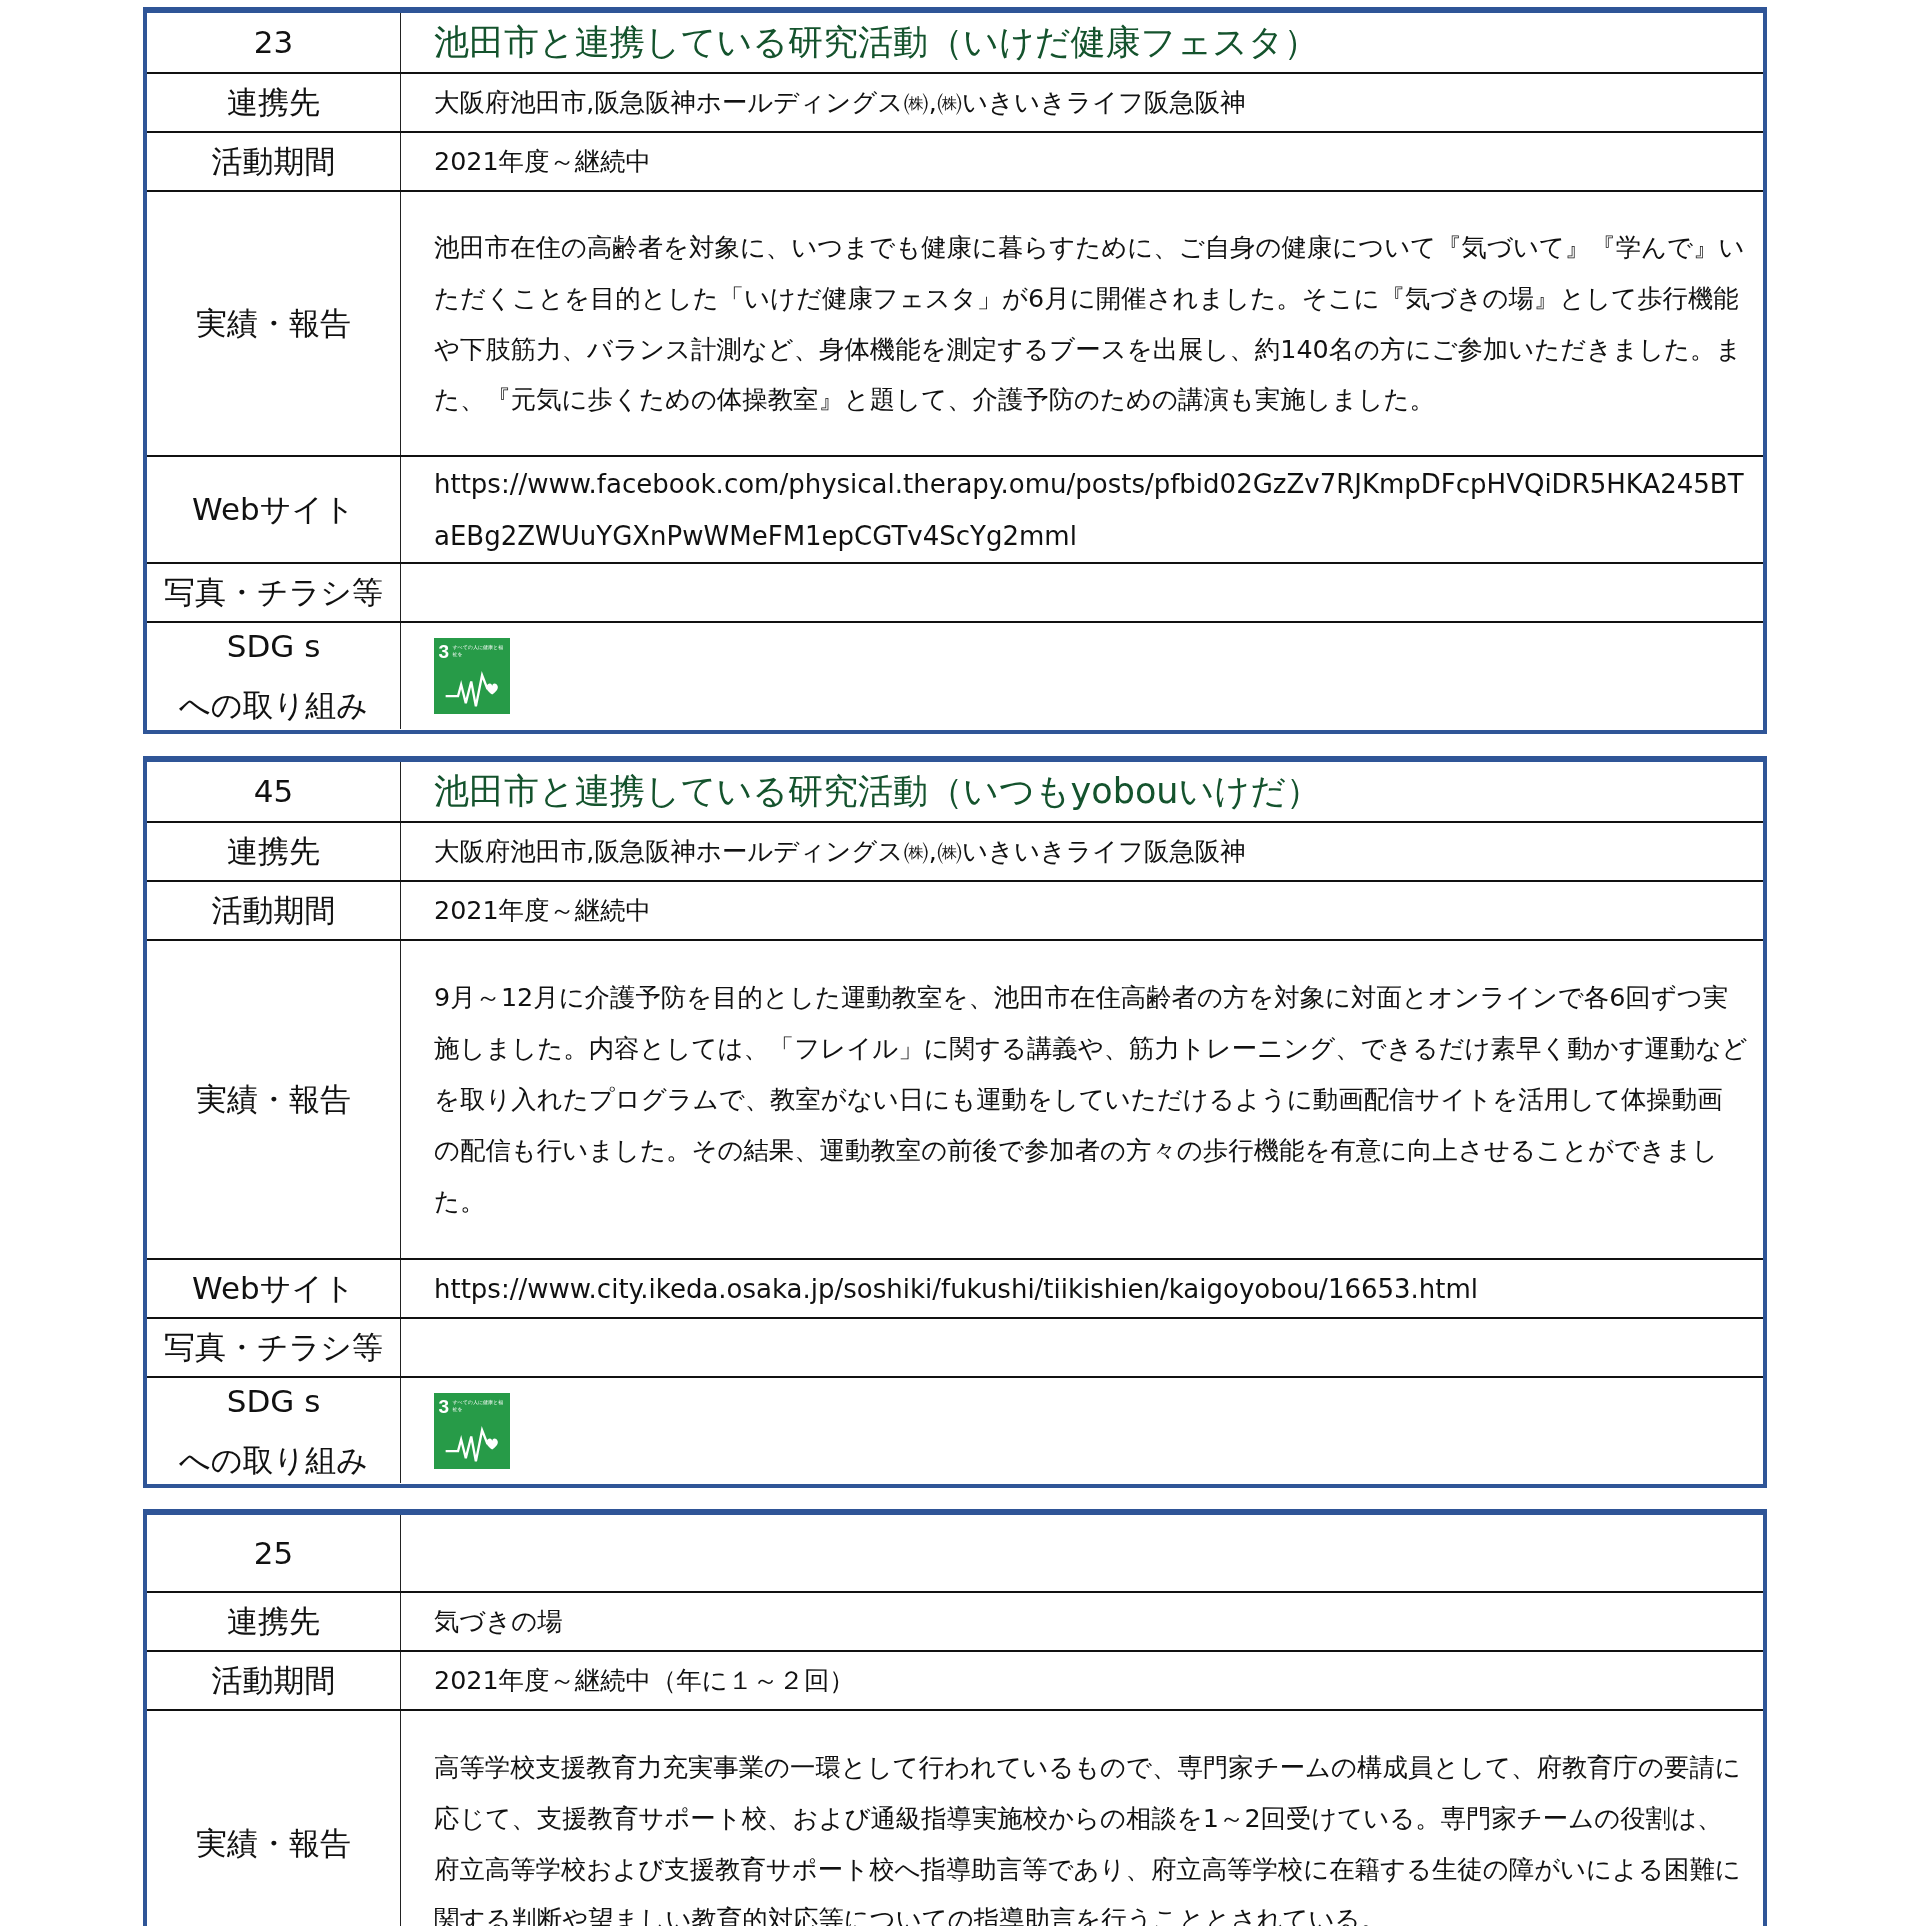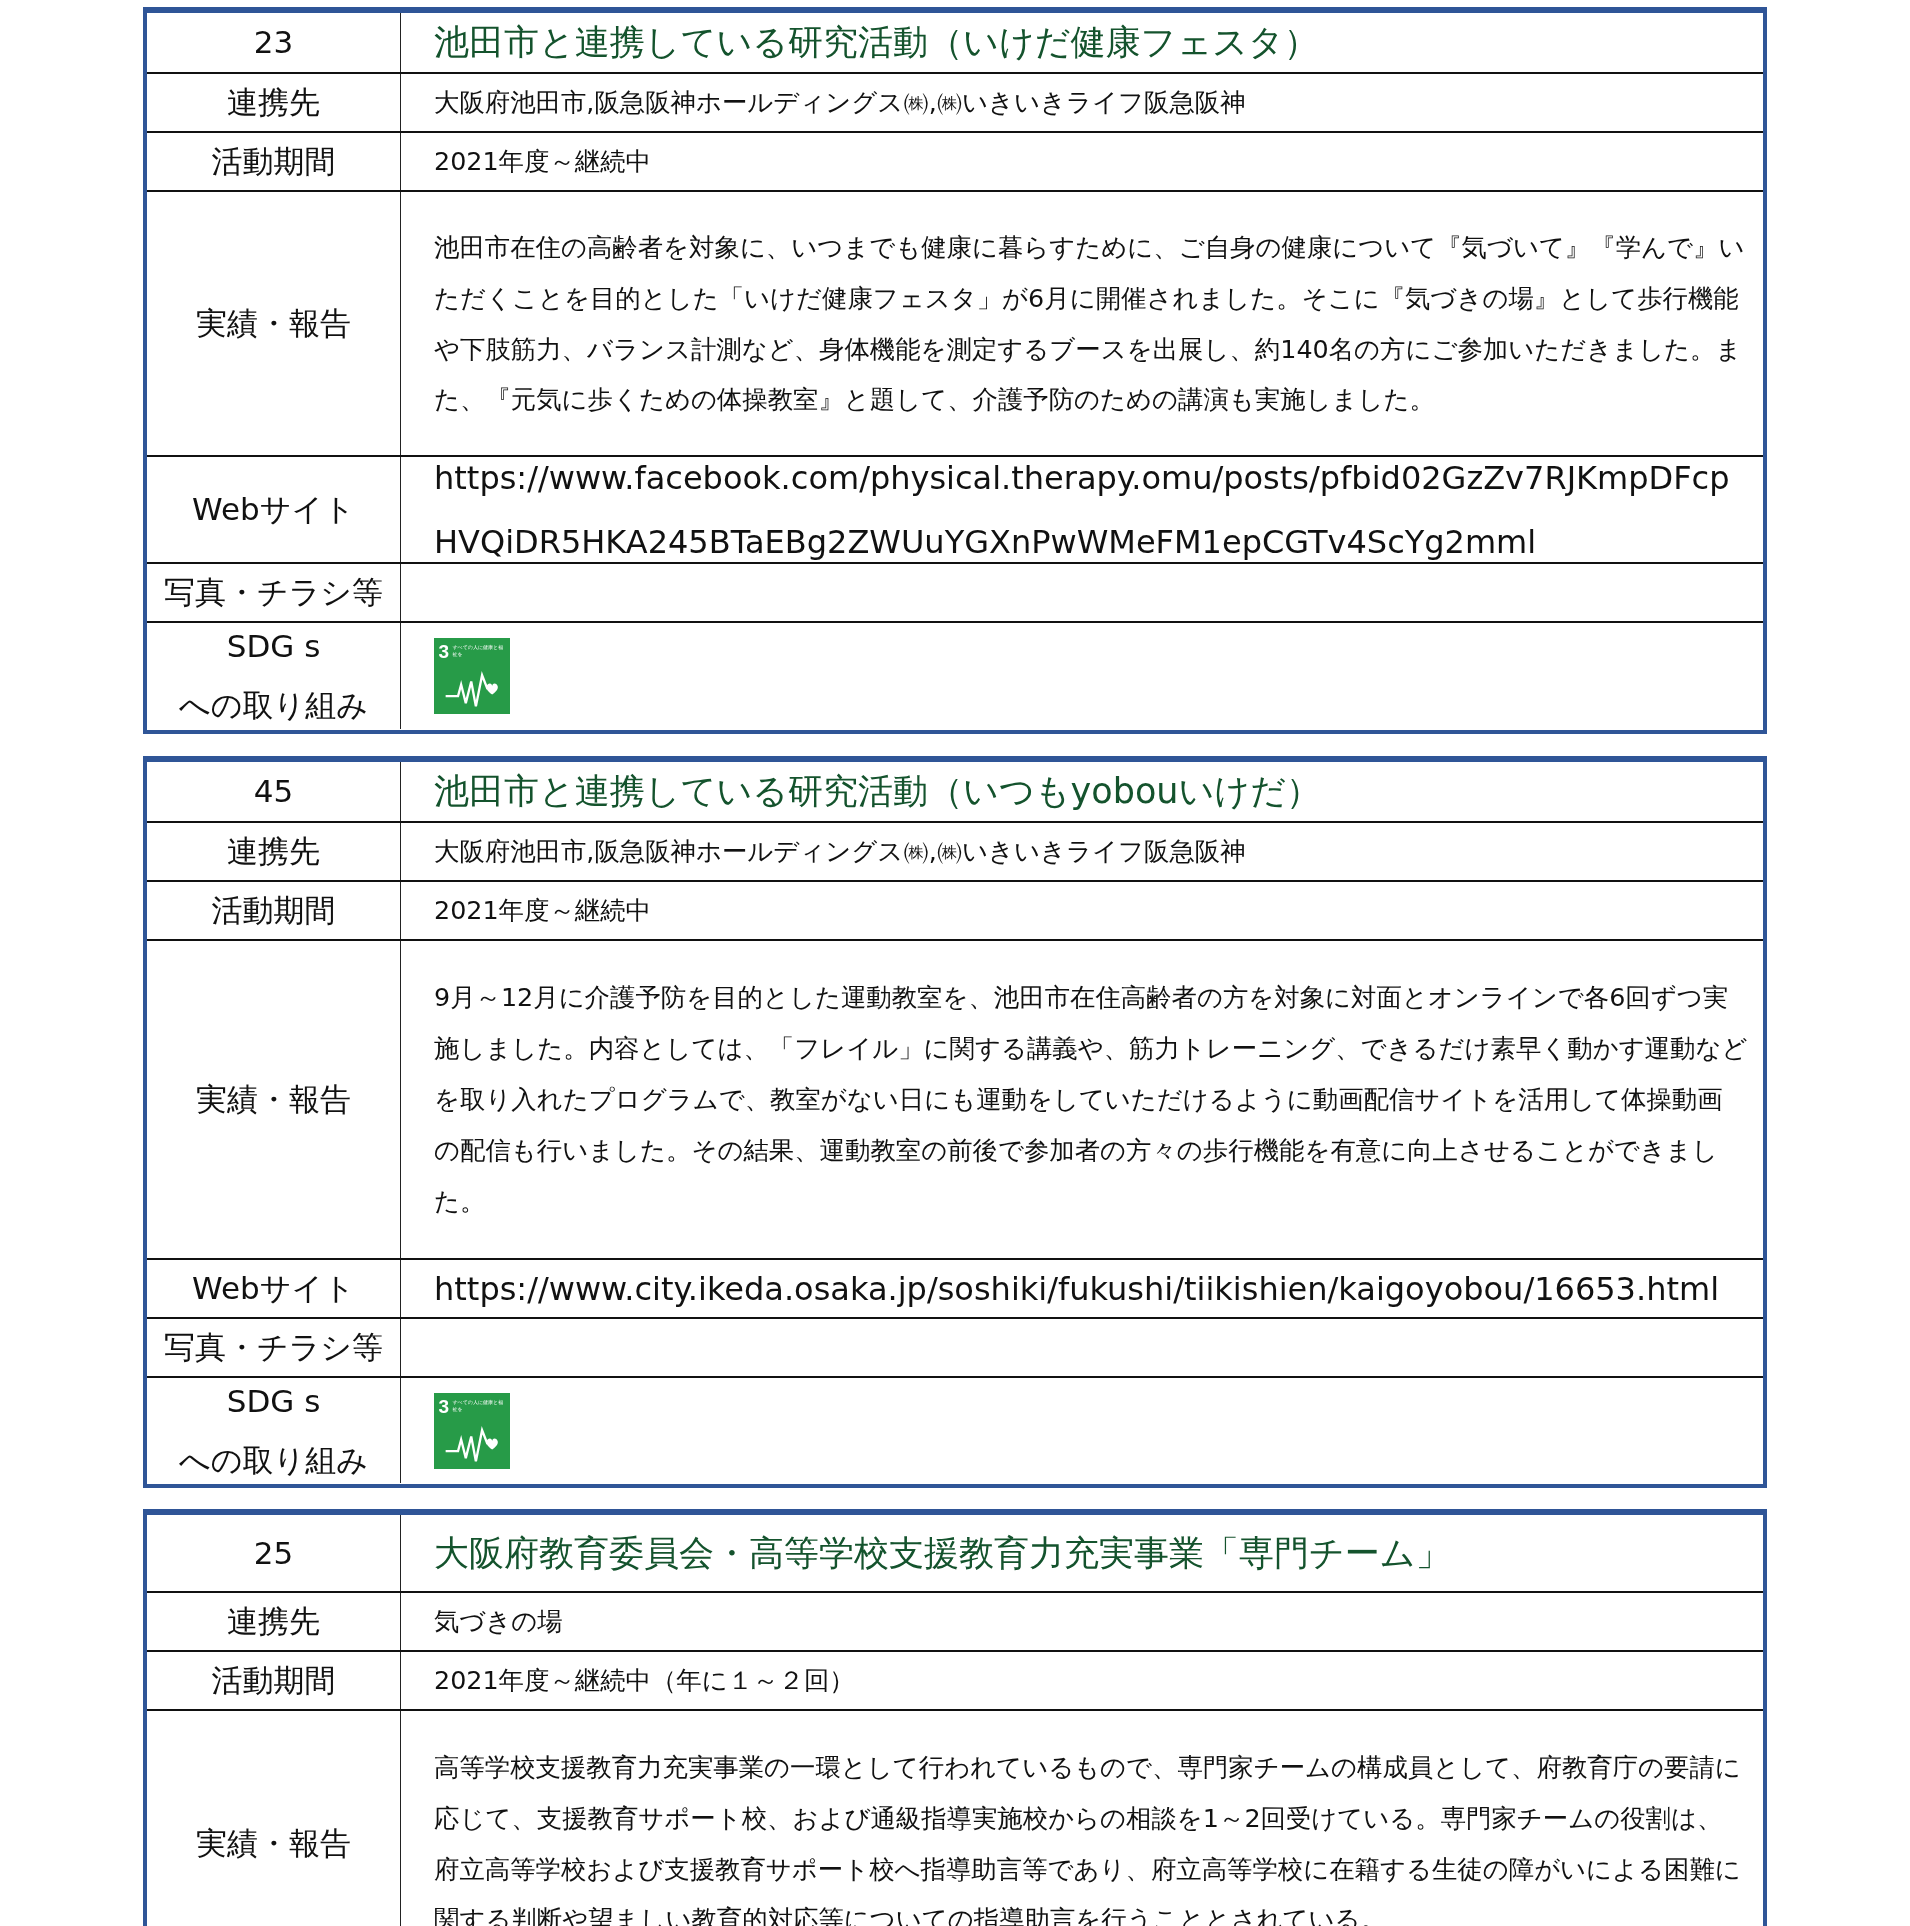--- a/index.html
+++ b/index.html
@@ -4,21 +4,21 @@
 <style>
   html, body { margin:0; padding:0; background:#ffffff; }
   body { width:1911px; height:2220px; position:relative; font-family:"DejaVu Sans","Liberation Sans",sans-serif; color:#111; }
   .block { position:absolute; left:143px; width:1624px; box-sizing:border-box; border:4.6px solid #2f5597; border-top-width:6.2px; background:#fff; }
   .row { display:flex; box-sizing:border-box; border-top:2.3px solid #111; }
   .row:first-child { border-top:none; }
   .label { width:254px; flex:0 0 254px; border-right:1.2px solid #222; display:flex; flex-direction:column; align-items:center; justify-content:center; text-align:center; font-size:31px; line-height:1.9; box-sizing:border-box; }
   .value { flex:1; display:flex; align-items:center; padding:0 15.4px 0 33px; font-size:25.4px; box-sizing:border-box; }
   .value.multiline { align-items:center; line-height:2.0; }
   .title { color:#14532d; font-weight:normal; font-size:35px; }
-  .url { font-size:32px; word-break:break-all; line-height:2.0; }
+  .url { font-size:26px; word-break:break-all; line-height:2.0; }
   .sdg-wrap { display:flex; gap:89px; align-items:center; }
   .sdg { width:76px; height:76px; position:relative; box-sizing:border-box; }
   .sdg.green { background:#279b48; }
   .sdg .num { position:absolute; left:4.6px; top:3.1px; color:#fff; font-weight:bold; font-size:19px; font-family:"Liberation Sans",sans-serif; }
   .sdg .cap { position:absolute; left:18.5px; top:6.2px; color:#fff; font-size:5px; line-height:1.4; width:54px; }
   .sdg svg { position:absolute; left:0; top:0; }
 </style>
 </head>
 <body>
 
@@ -108,21 +108,20 @@
             </svg>
         </div>
       </div>
     </div>
   </div>
 </div>
 
 <div class="block" style="top:1509px; height:677px;">
   <div class="row" style="height:76px;">
     <div class="label">25</div>
-    <div class="value title">大阪府教育委員会・高等学校支援教育力充実事業「専門チーム」</div>
   </div>
   <div class="row" style="height:59px;">
     <div class="label">連携先</div>
     <div class="value">気づきの場</div>
   </div>
   <div class="row" style="height:59px;">
     <div class="label">活動期間</div>
     <div class="value">2021年度～継続中（年に１～２回）</div>
   </div>
   <div class="row" style="height:267px;">

